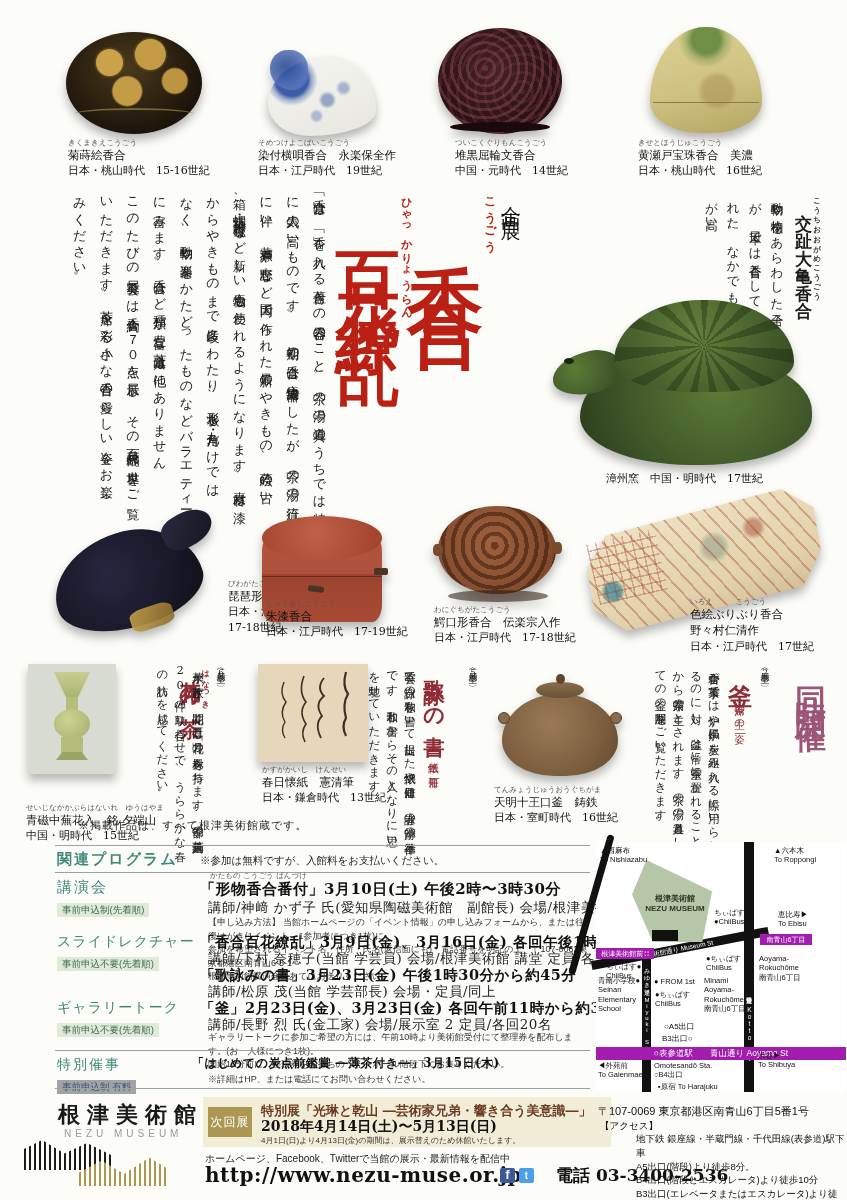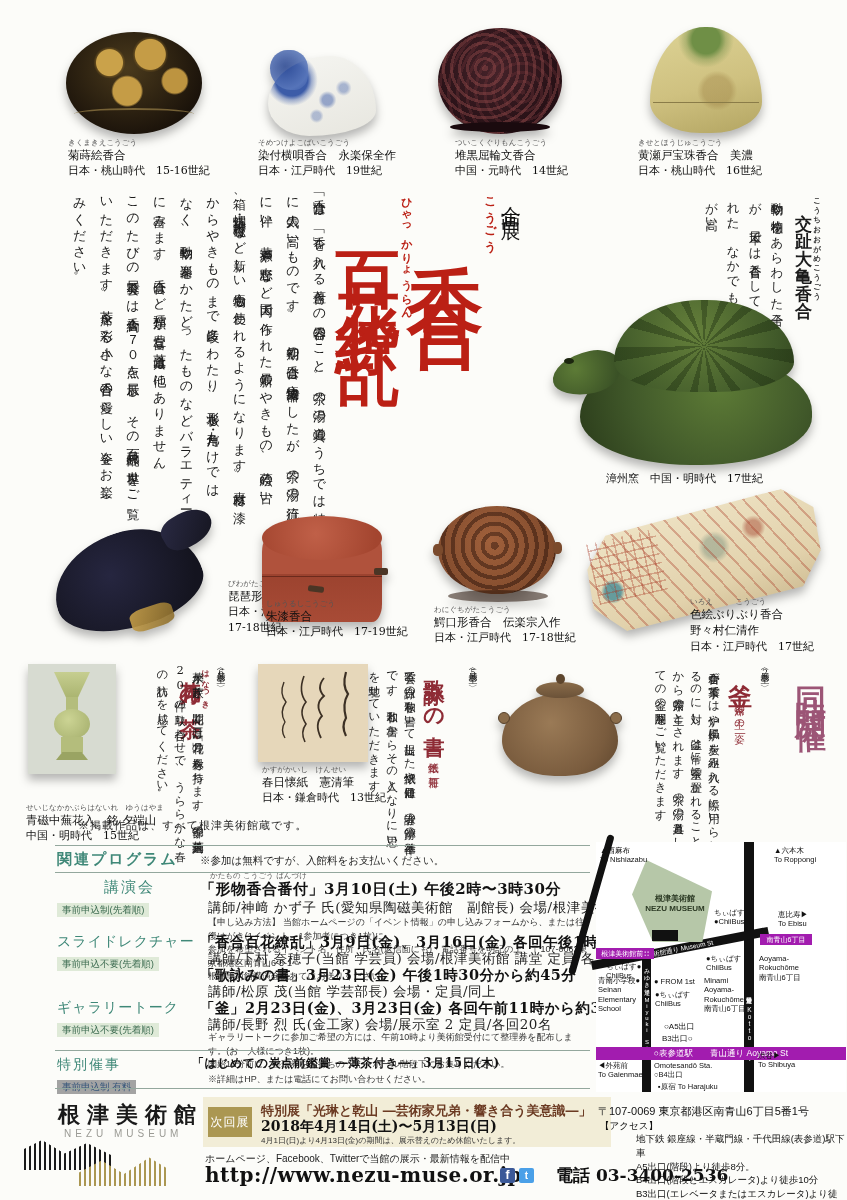--- a/index.html
+++ b/index.html
@@ -192,20 +192,25 @@
   </div>
   <div class="abs v" style="left:630px;top:663px;height:190px;width:92px;font-size:11.5px;line-height:1.55;letter-spacing:.5px;">香合が茶事では炉や風炉に炭を組み入れる際に用いられるのに対し、釜は常に茶室に置かれることから茶席の主とされます。茶の湯の道具としての釜の展開をご覧いただきます。</div>
   <div class="abs shape" style="left:494px;top:672px;width:132px;height:112px;">
     <div style="position:absolute;left:8px;top:22px;width:116px;height:82px;border-radius:50% 50% 46% 46%/58% 58% 44% 44%;
       background:radial-gradient(circle at 42% 35%,#9a7a56,#7a5c3e 65%,#5d452d);"></div>
     <div style="position:absolute;left:42px;top:10px;width:48px;height:16px;border-radius:50%;background:linear-gradient(#8a6c4a,#6b5238);"></div>
     <div style="position:absolute;left:62px;top:2px;width:9px;height:10px;border-radius:50%;background:#5d452d;"></div>
     <div style="position:absolute;left:4px;top:40px;width:10px;height:10px;border-radius:50%;background:#8a6c4a;border:1px solid #55402a;"></div>
     <div style="position:absolute;right:4px;top:40px;width:10px;height:10px;border-radius:50%;background:#8a6c4a;border:1px solid #55402a;"></div>
   </div>
+  <div class="abs" style="left:494px;top:786px;">
+    <div class="cap-ruby">てんみょうじゅうおうぐちがま</div>
+    <div class="cap-name">天明十王口釜　鋳鉄</div>
+    <div class="cap-era">日本・室町時代　16世紀</div>
+  </div>
 
   <div class="abs v" style="left:466px;top:664px;font-size:9px;color:#222;letter-spacing:1px;">〈展示室5〉</div>
   <div class="abs v" style="left:420px;top:664px;height:160px;">
     <span class="sec-title" style="font-size:21px;font-weight:700;letter-spacing:2px;">歌詠みの書</span>
     <span class="sec-title" style="font-size:10.5px;letter-spacing:1px;">―懐紙と短冊―</span>
   </div>
   <div class="abs v" style="left:332px;top:663px;height:182px;width:86px;font-size:11.5px;line-height:1.55;letter-spacing:.5px;">歌会で自詠の和歌を書いて提出した懐紙や短冊は、詠者の筆跡の基準作です。和歌と書からその人となりに思いを馳せていただきます。</div>
   <div class="abs shape" style="left:258px;top:664px;width:110px;height:98px;background:#e6d7ba;">
     <svg width="110" height="98" viewBox="0 0 110 98">
       <path d="M88 8 q-4 14 2 22 q-6 10 -2 24 q-5 8 0 18" stroke="#3c3024" stroke-width="2.2" fill="none"></path>
@@ -240,21 +245,21 @@
     <div class="cap-era">中国・明時代　15世紀</div>
   </div>
 
   <div class="abs" style="left:78px;top:818px;font-size:11px;color:#222;letter-spacing:1px;">※掲載作品は、すべて根津美術館蔵です。</div>
 
   <div class="abs rule" style="left:55px;top:845px;width:535px;"></div>
   <div class="abs teal" style="left:57px;top:850px;font-size:15px;letter-spacing:2px;font-weight:600;">関連プログラム</div>
   <div class="abs" style="left:200px;top:854px;font-size:10.5px;color:#222;font-family:'Liberation Sans',sans-serif;">※参加は無料ですが、入館料をお支払いください。</div>
   <div class="abs rule" style="left:55px;top:872px;width:535px;"></div>
 
-  <div class="abs teal" style="left:57px;top:878px;font-size:15px;letter-spacing:2px;margin-left:47px;">講演会</div>
+  <div class="abs teal" style="left:57px;top:878px;font-size:15px;letter-spacing:2px;">講演会</div>
   <div class="abs" style="left:57px;top:898px;"><span class="tag">事前申込制(先着順)</span></div>
   <div class="abs cap-ruby" style="left:210px;top:872px;">かたもの こうごう ばんづけ</div>
   <div class="abs evt1" style="left:200px;top:880px;">「形物香合番付」3月10日(土) 午後2時〜3時30分</div>
   <div class="abs evt2" style="left:208px;top:899px;">講師/神﨑 かず子 氏(愛知県陶磁美術館　副館長) 会場/根津美術館 講堂 定員/ 130名</div>
   <div class="abs evtnote pre" style="left:208px;top:916px;width:380px;">【申し込み方法】 当館ホームページの「イベント情報」の申し込みフォームから、または往復はがき(1イベント、1参加者につき1枚)に、
 参加を希望されるイベント名・住所・氏名(返信面にも)・電話番号を明記の上、〒107-0062東京都港区南青山6-5-1
 根津美術館講演会係あてにお送りください。</div>
 
   <div class="abs teal" style="left:57px;top:933px;font-size:14px;letter-spacing:1px;">スライドレクチャー</div>
   <div class="abs" style="left:57px;top:952px;"><span class="tag">事前申込不要(先着順)</span></div>

